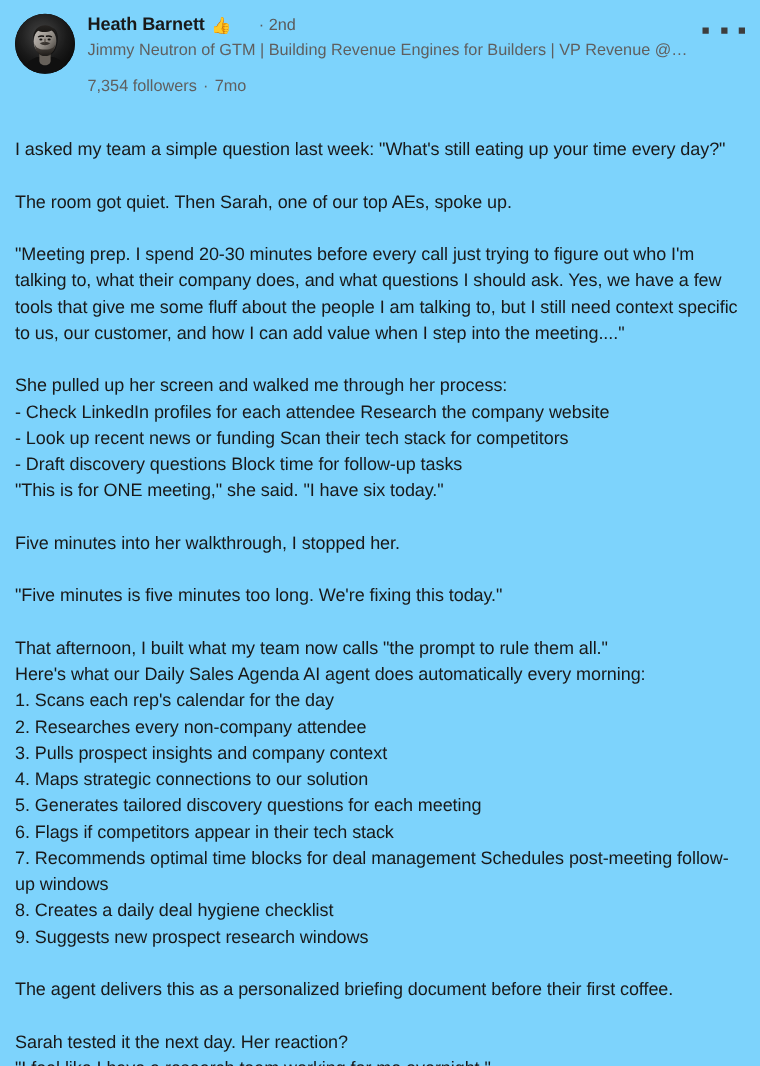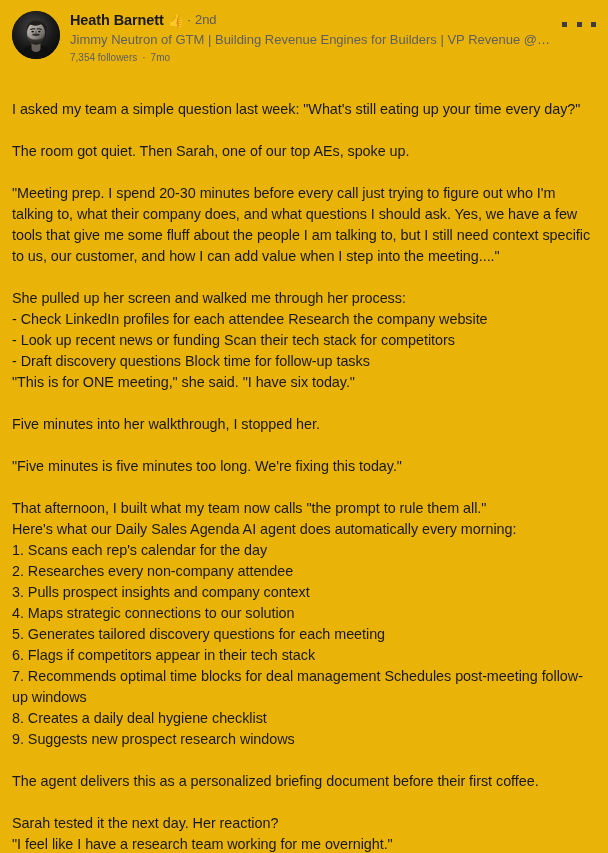--- a/index.html
+++ b/index.html
@@ -13,21 +13,21 @@
     font-family: "Liberation Sans", "DejaVu Sans", sans-serif;
     color: #191919;
     overflow: hidden;
     -webkit-font-smoothing: antialiased;
   }
 
   
   .post {
     width: 608px;
     height: 853px;
-    background: #eab308;
+    background: #7dd3fc;
     position: relative;
     box-sizing: border-box;
   }
 
   
   .post-header {
     display: flex;
     align-items: flex-start;
     padding: 10px 12px 0 12px;
     box-sizing: border-box;
@@ -65,38 +65,38 @@
   }
   .name-emoji {
     font-size: 13px;
     margin-left: 5px;
     line-height: 1;
     display: inline-block;
   }
   .degree {
     font-size: 13px;
     color: #5a5a5a;
-    margin-left: 2px;
+    margin-left: 22px;
     font-weight: 400;
   }
   .headline {
     font-size: 13px;
     color: #5f5f5f;
     line-height: 17px;
     margin-top: 2px;
     white-space: nowrap;
     overflow: hidden;
     text-overflow: ellipsis;
     max-width: 490px;
   }
   .meta-line {
-    font-size: 10px;
+    font-size: 13px;
     color: #5f5f5f;
     line-height: 17px;
-    margin-top: 1px;
+    margin-top: 12px;
     white-space: nowrap;
   }
   .meta-dot {
     display: inline-block;
     margin: 0 5px;
     color: #5f5f5f;
   }
 
   .overflow-menu {
     position: absolute;

